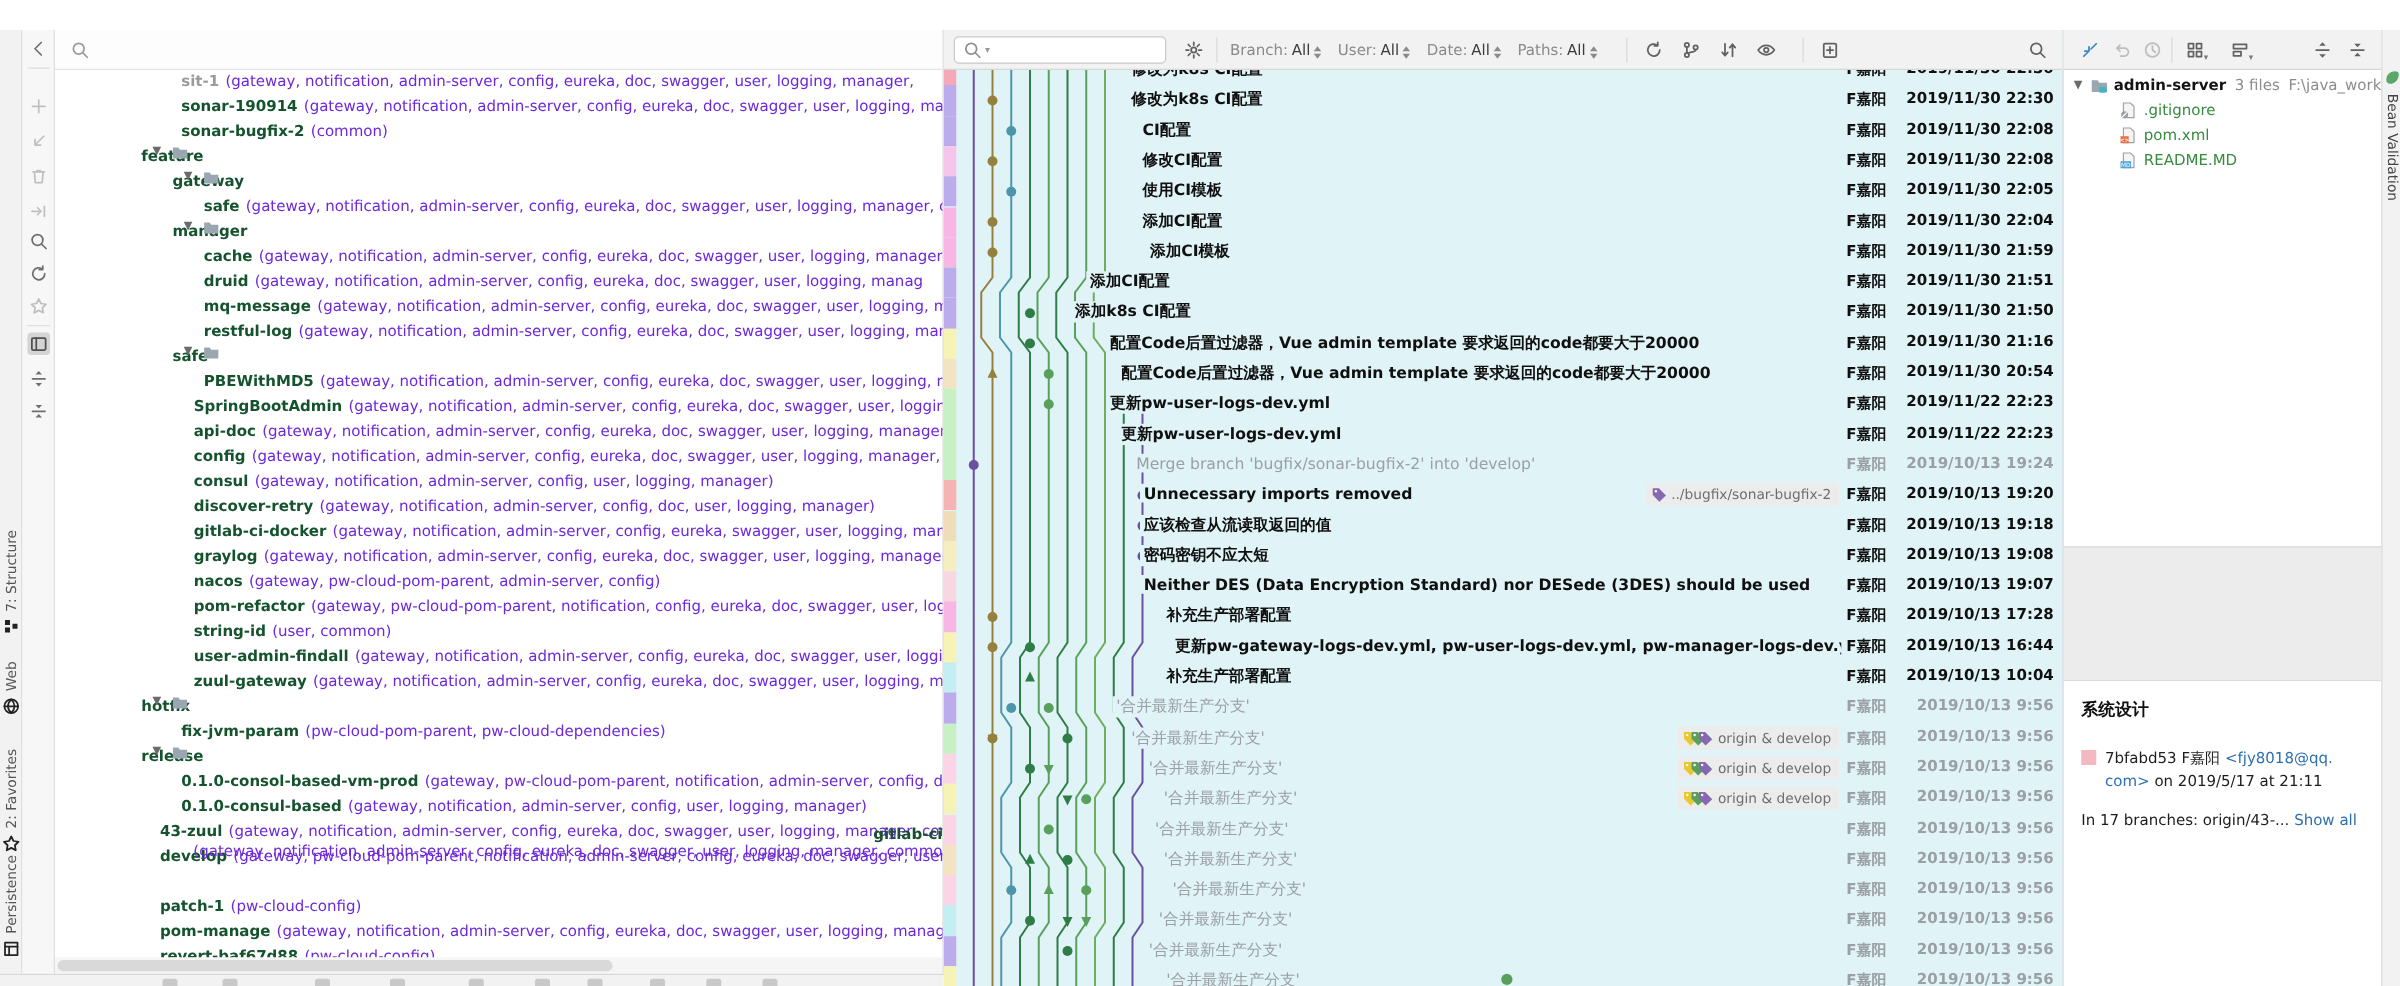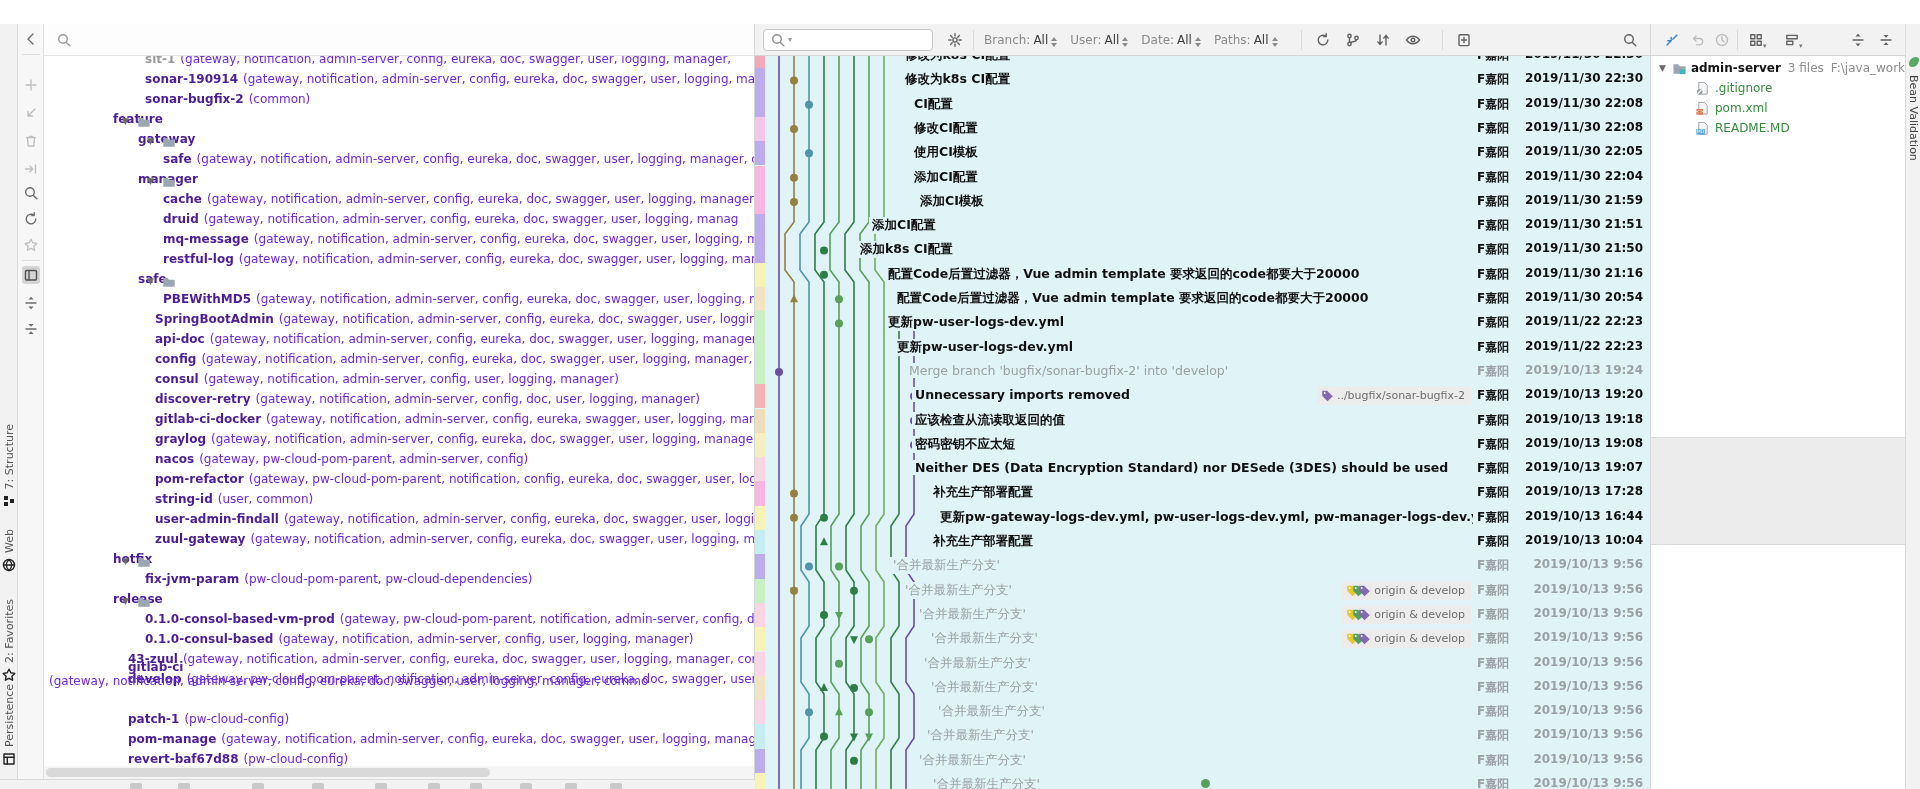--- a/index.html
+++ b/index.html
@@ -27,24 +27,24 @@
   .gitcol { position:absolute; left:18px; top:24px; width:26px; bottom:10px; background:#f7f7f7; border-right:1px solid #e0e0e0; }
   .gitcol .ic { position:absolute; left:4px; width:18px; height:18px; display:flex; align-items:center; justify-content:center; color:#6e6e6e; }
   .gitcol .ic.dim { color:#c0c0c0; }
   .gitcol .ic.sel { background:#d4d4d4; border-radius:3px; color:#515151; }
   .gitcol .sep { position:absolute; left:4px; width:18px; border-top:1px solid #dedede; }
 
   
   .branch-panel { position:absolute; left:44px; top:24px; width:711px; bottom:10px; background:#fff; overflow:hidden; border-right:1px solid #d6d6d6; }
   .bp-search { position:absolute; left:0; right:0; top:0; height:32px; background:#fdfdfd; border-bottom:1px solid #e4e4e4; display:flex; align-items:center; padding-left:12px; color:#9a9a9a; z-index:5; }
   .tree { position:absolute; left:0; right:0; top:32px; bottom:13px; overflow:hidden; }
-  .trow { position:absolute; height:20px; left:0; right:0; white-space:nowrap; display:flex; align-items:flex-start; }
+  .trow { position:absolute; height:20px; left:0; right:0; white-space:nowrap; display:flex; align-items:flex-end; }
   .trow .arrow { position:absolute; color:#6b6b6b; font-size:9px; top:4px; }
   .trow .fold { position:absolute; top:3px; }
-  .trow .nm { font-weight:bold; color:#4c1d95; }
+  .trow .nm { font-weight:bold; color:#14532d; }
   .trow .dt { color:#6d28d9; margin-left:5px; }
   .trow.cut { color:#9a9a9a; }
   .trow.cut .nm { color:#9a9a9a; }
   .hscroll { position:absolute; left:0; right:0; bottom:0; height:13px; background:#f5f5f5; }
   .hscroll .thumb { position:absolute; left:2px; top:2px; width:444px; height:9px; background:#d9d9d9; border-radius:5px; }
 
   
   .log-panel { position:absolute; left:755px; top:24px; width:896px; bottom:0; background:#e0f3f7; overflow:hidden; border-right:1px solid #d6d6d6; }
   .log-toolbar { position:absolute; left:0; right:0; top:0; height:32px; background:#f2f2f2; border-bottom:1px solid #d6d6d6; display:flex; align-items:center; z-index:9; }
   .lt-search { width:170px; height:22px; margin-left:8px; background:#fff; border:1px solid #c9c9c9; border-radius:4px; display:flex; align-items:center; padding-left:6px; gap:2px; color:#8e8e8e; }
@@ -899,20 +899,35 @@
       <svg class="i" width="15" height="15" viewBox="0 0 16 16">
               <path d="M4 1.5h6l3 3V14H4z" fill="#f5f5f5" stroke="#9aa1a8" stroke-width="1"></path>
               <rect x="1.5" y="8.5" width="9" height="6" fill="#53a5d8"></rect>
               <text x="6" y="13.3" font-size="5" fill="#fff" text-anchor="middle">MD</text>
             </svg>
           </span>
     <span class="green">README.MD</span>
         </div>
       </div>
     <div class="rp-grayzone"></div>
+    <div class="rp-details">
+      <h3>系统设计</h3>
+      <div class="commit-line">
+        <span class="avatar"></span>
+        <span>7bfabd53</span>
+        <span>F嘉阳</span>
+        <span class="blue">&lt;fjy8018@qq.</span><br>
+        <span class="blue">com&gt;</span>
+        <span>on 2019/5/17 at 21:11</span>
+      </div>
+      <div class="branches-line">
+        <span>In 17 branches: origin/43-...</span>
+        <span class="blue">Show all</span>
+      </div>
+    </div>
   </div>
 
   <div class="right-strip">
     <div class="vtab">
       <span>
           <svg class="i" width="16" height="16" viewBox="0 0 16 16" fill="none" stroke="currentColor" stroke-width="1.4" stroke-linecap="round" stroke-linejoin="round">
             <path d="M3 10c0-4 3-7 7-7 2 0 3 1 3 2.5 0 4-3 7.5-7 7.5C4 13 3 11.5 3 10z" fill="#59a869" stroke="none"></path>
           </svg>
         </span>
       <span class="vlabel2">Bean Validation</span>

